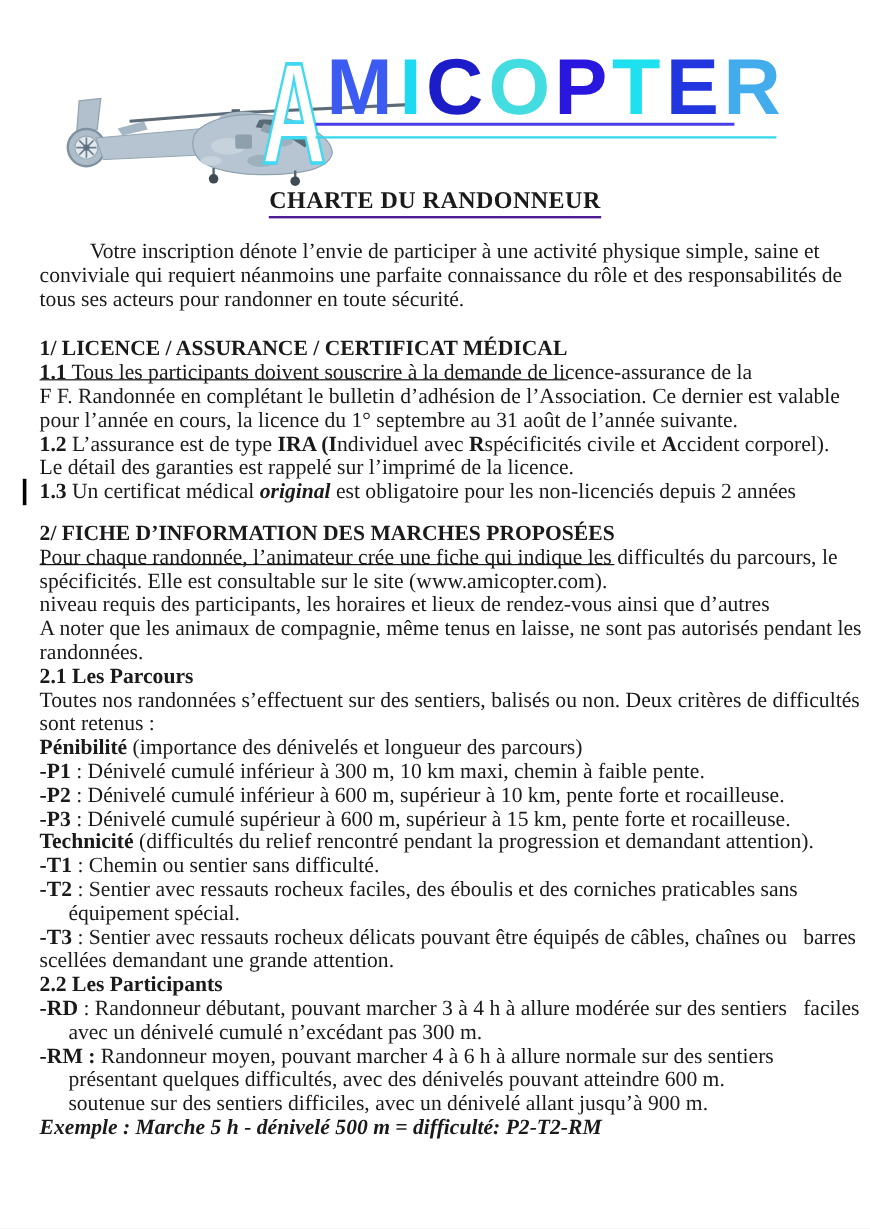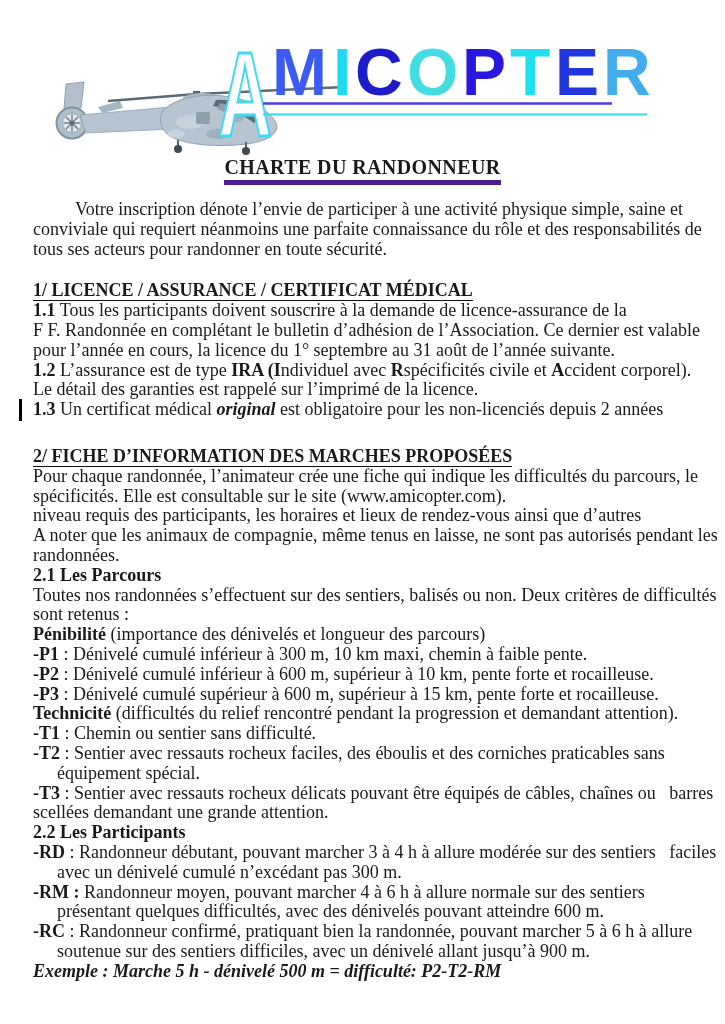--- a/index.html
+++ b/index.html
@@ -14,35 +14,35 @@
   .header{position:absolute;top:0;left:0;width:725px;height:168px;}
   .header svg{display:block;}
   .doc-title{
     position:absolute;top:156px;left:0;width:725px;
     text-align:center;
   }
   .doc-title span{
     display:inline-block;
     font-size:20px;font-weight:bold;
     letter-spacing:0.4px;
-    border-bottom:5px solid #4c1d95;
+    border-bottom:2px solid #4c1d95;
     padding-bottom:1px;
   }
   .content{
     position:absolute;top:200px;left:33px;width:662px;
     font-size:18px;
   }
   .line{
     position:relative;
     height:19.8px;line-height:19.8px;
     white-space:pre;
   }
   .line b{font-weight:bold;}
   .line .bi{font-weight:bold;font-style:italic;}
-  .line .u{border-bottom:1.6px solid #111;padding-bottom:0px;}
+  .line .u{border-bottom:1.6px solid #111;padding-bottom:16px;}
   .line.center{}
   .line.bar::before{
     content:"";
     position:absolute;left:-14px;top:-1px;bottom:-1px;
     border-left:3px solid #000;
   }
 </style>
 </head>
 <body>
 
@@ -115,21 +115,21 @@
       <div class="line" style="padding-left: 42px;"><span>Votre inscription dénote l’envie de participer à une activité physique simple, saine et</span></div>
       <div class="line"><span>conviviale qui requiert néanmoins une parfaite connaissance du rôle et des responsabilités de</span></div>
       <div class="line"><span>tous ses acteurs pour randonner en toute sécurité.</span></div>
       <div class="line" style="margin-top: 22px;"><b class="u">1/ LICENCE / ASSURANCE / CERTIFICAT MÉDICAL</b></div>
       <div class="line"><b>1.1</b><span> Tous les participants doivent souscrire à la demande de licence-assurance de la</span></div>
       <div class="line"><span>F F. Randonnée en complétant le bulletin d’adhésion de l’Association. Ce dernier est valable</span></div>
       <div class="line"><span>pour l’année en cours, la licence du 1° septembre au 31 août de l’année suivante.</span></div>
       <div class="line"><b>1.2</b><span> L’assurance est de type </span><b>IRA (I</b><span>ndividuel avec </span><b>R</b><span>spécificités civile et </span><b>A</b><span>ccident corporel).</span></div>
       <div class="line"><span>Le détail des garanties est rappelé sur l’imprimé de la licence.</span></div>
       <div class="line bar"><b>1.3</b><span> Un certificat médical </span><span class="bi">original</span><span> est obligatoire pour les non-licenciés depuis 2 années</span></div>
-      <div class="line" style="margin-top: 27px;"><b class="u">2/ FICHE D’INFORMATION DES MARCHES PROPOSÉES</b></div>
+      <div class="line" style="margin-top: 15px;"><b class="u">2/ FICHE D’INFORMATION DES MARCHES PROPOSÉES</b></div>
       <div class="line"><span>Pour chaque randonnée, l’animateur crée une fiche qui indique les difficultés du parcours, le</span></div>
       <div class="line"><span>spécificités. Elle est consultable sur le site (www.amicopter.com).</span></div>
       <div class="line"><span>niveau requis des participants, les horaires et lieux de rendez-vous ainsi que d’autres</span></div>
       <div class="line"><span>A noter que les animaux de compagnie, même tenus en laisse, ne sont pas autorisés pendant les</span></div>
       <div class="line"><span>randonnées.</span></div>
       <div class="line"><b>2.1 Les Parcours</b></div>
       <div class="line"><span>Toutes nos randonnées s’effectuent sur des sentiers, balisés ou non. Deux critères de difficultés</span></div>
       <div class="line"><span>sont retenus :</span></div>
       <div class="line"><b>Pénibilité</b><span> (importance des dénivelés et longueur des parcours)</span></div>
       <div class="line"><b>-P1</b><span> : Dénivelé cumulé inférieur à 300 m, 10 km maxi, chemin à faible pente.</span></div>
@@ -139,18 +139,17 @@
       <div class="line"><b>-T1</b><span> : Chemin ou sentier sans difficulté.</span></div>
       <div class="line"><b>-T2</b><span> : Sentier avec ressauts rocheux faciles, des éboulis et des corniches praticables sans</span></div>
       <div class="line" style="padding-left: 24px;"><span>équipement spécial.</span></div>
       <div class="line"><b>-T3</b><span> : Sentier avec ressauts rocheux délicats pouvant être équipés de câbles, chaînes ou   barres</span></div>
       <div class="line"><span>scellées demandant une grande attention.</span></div>
       <div class="line"><b>2.2 Les Participants</b></div>
       <div class="line"><b>-RD</b><span> : Randonneur débutant, pouvant marcher 3 à 4 h à allure modérée sur des sentiers   faciles</span></div>
       <div class="line" style="padding-left: 24px;"><span>avec un dénivelé cumulé n’excédant pas 300 m.</span></div>
       <div class="line"><b>-RM :</b><span> Randonneur moyen, pouvant marcher 4 à 6 h à allure normale sur des sentiers</span></div>
       <div class="line" style="padding-left: 24px;"><span>présentant quelques difficultés, avec des dénivelés pouvant atteindre 600 m.</span></div>
-      <div class="line"><b>-RC</b><span> : Randonneur confirmé, pratiquant bien la randonnée, pouvant marcher 5 à 6 h à allure</span></div>
       <div class="line" style="padding-left: 24px;"><span>soutenue sur des sentiers difficiles, avec un dénivelé allant jusqu’à 900 m.</span></div>
       <div class="line center"><span class="bi">Exemple : Marche 5 h - dénivelé 500 m = difficulté: P2-T2-RM</span></div>
     </div>
 
 </div>
 
 </body></html>

